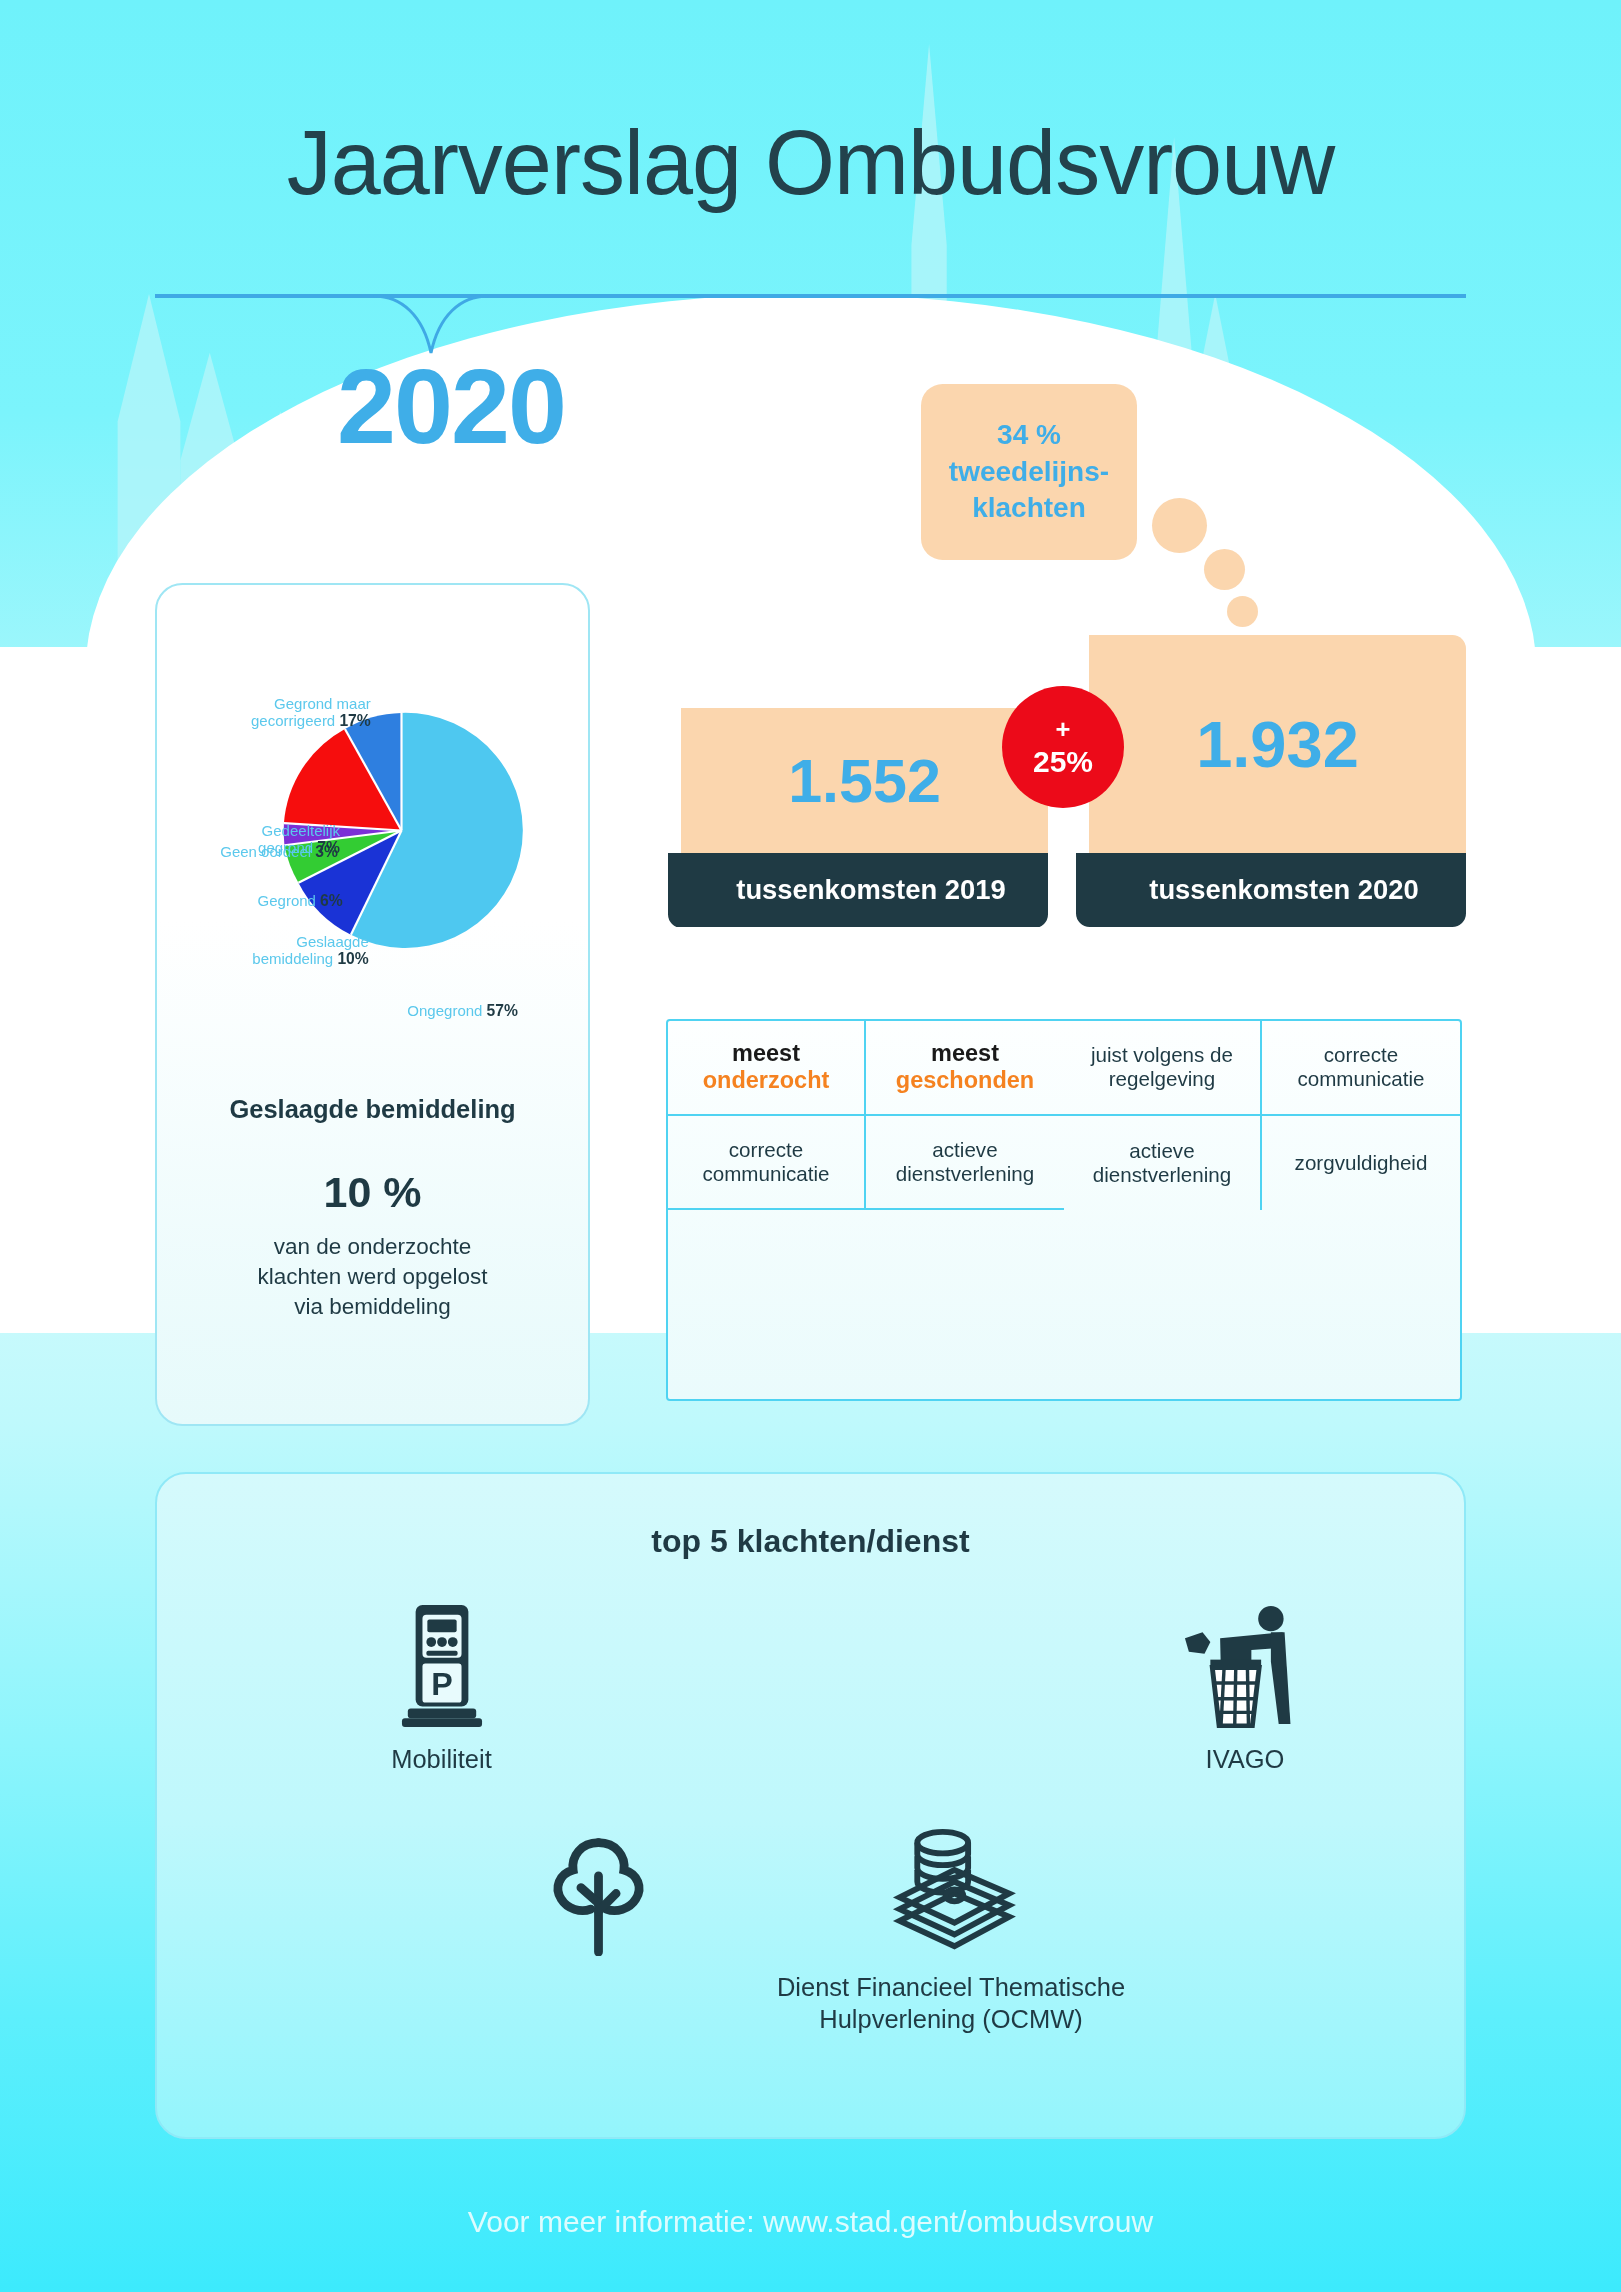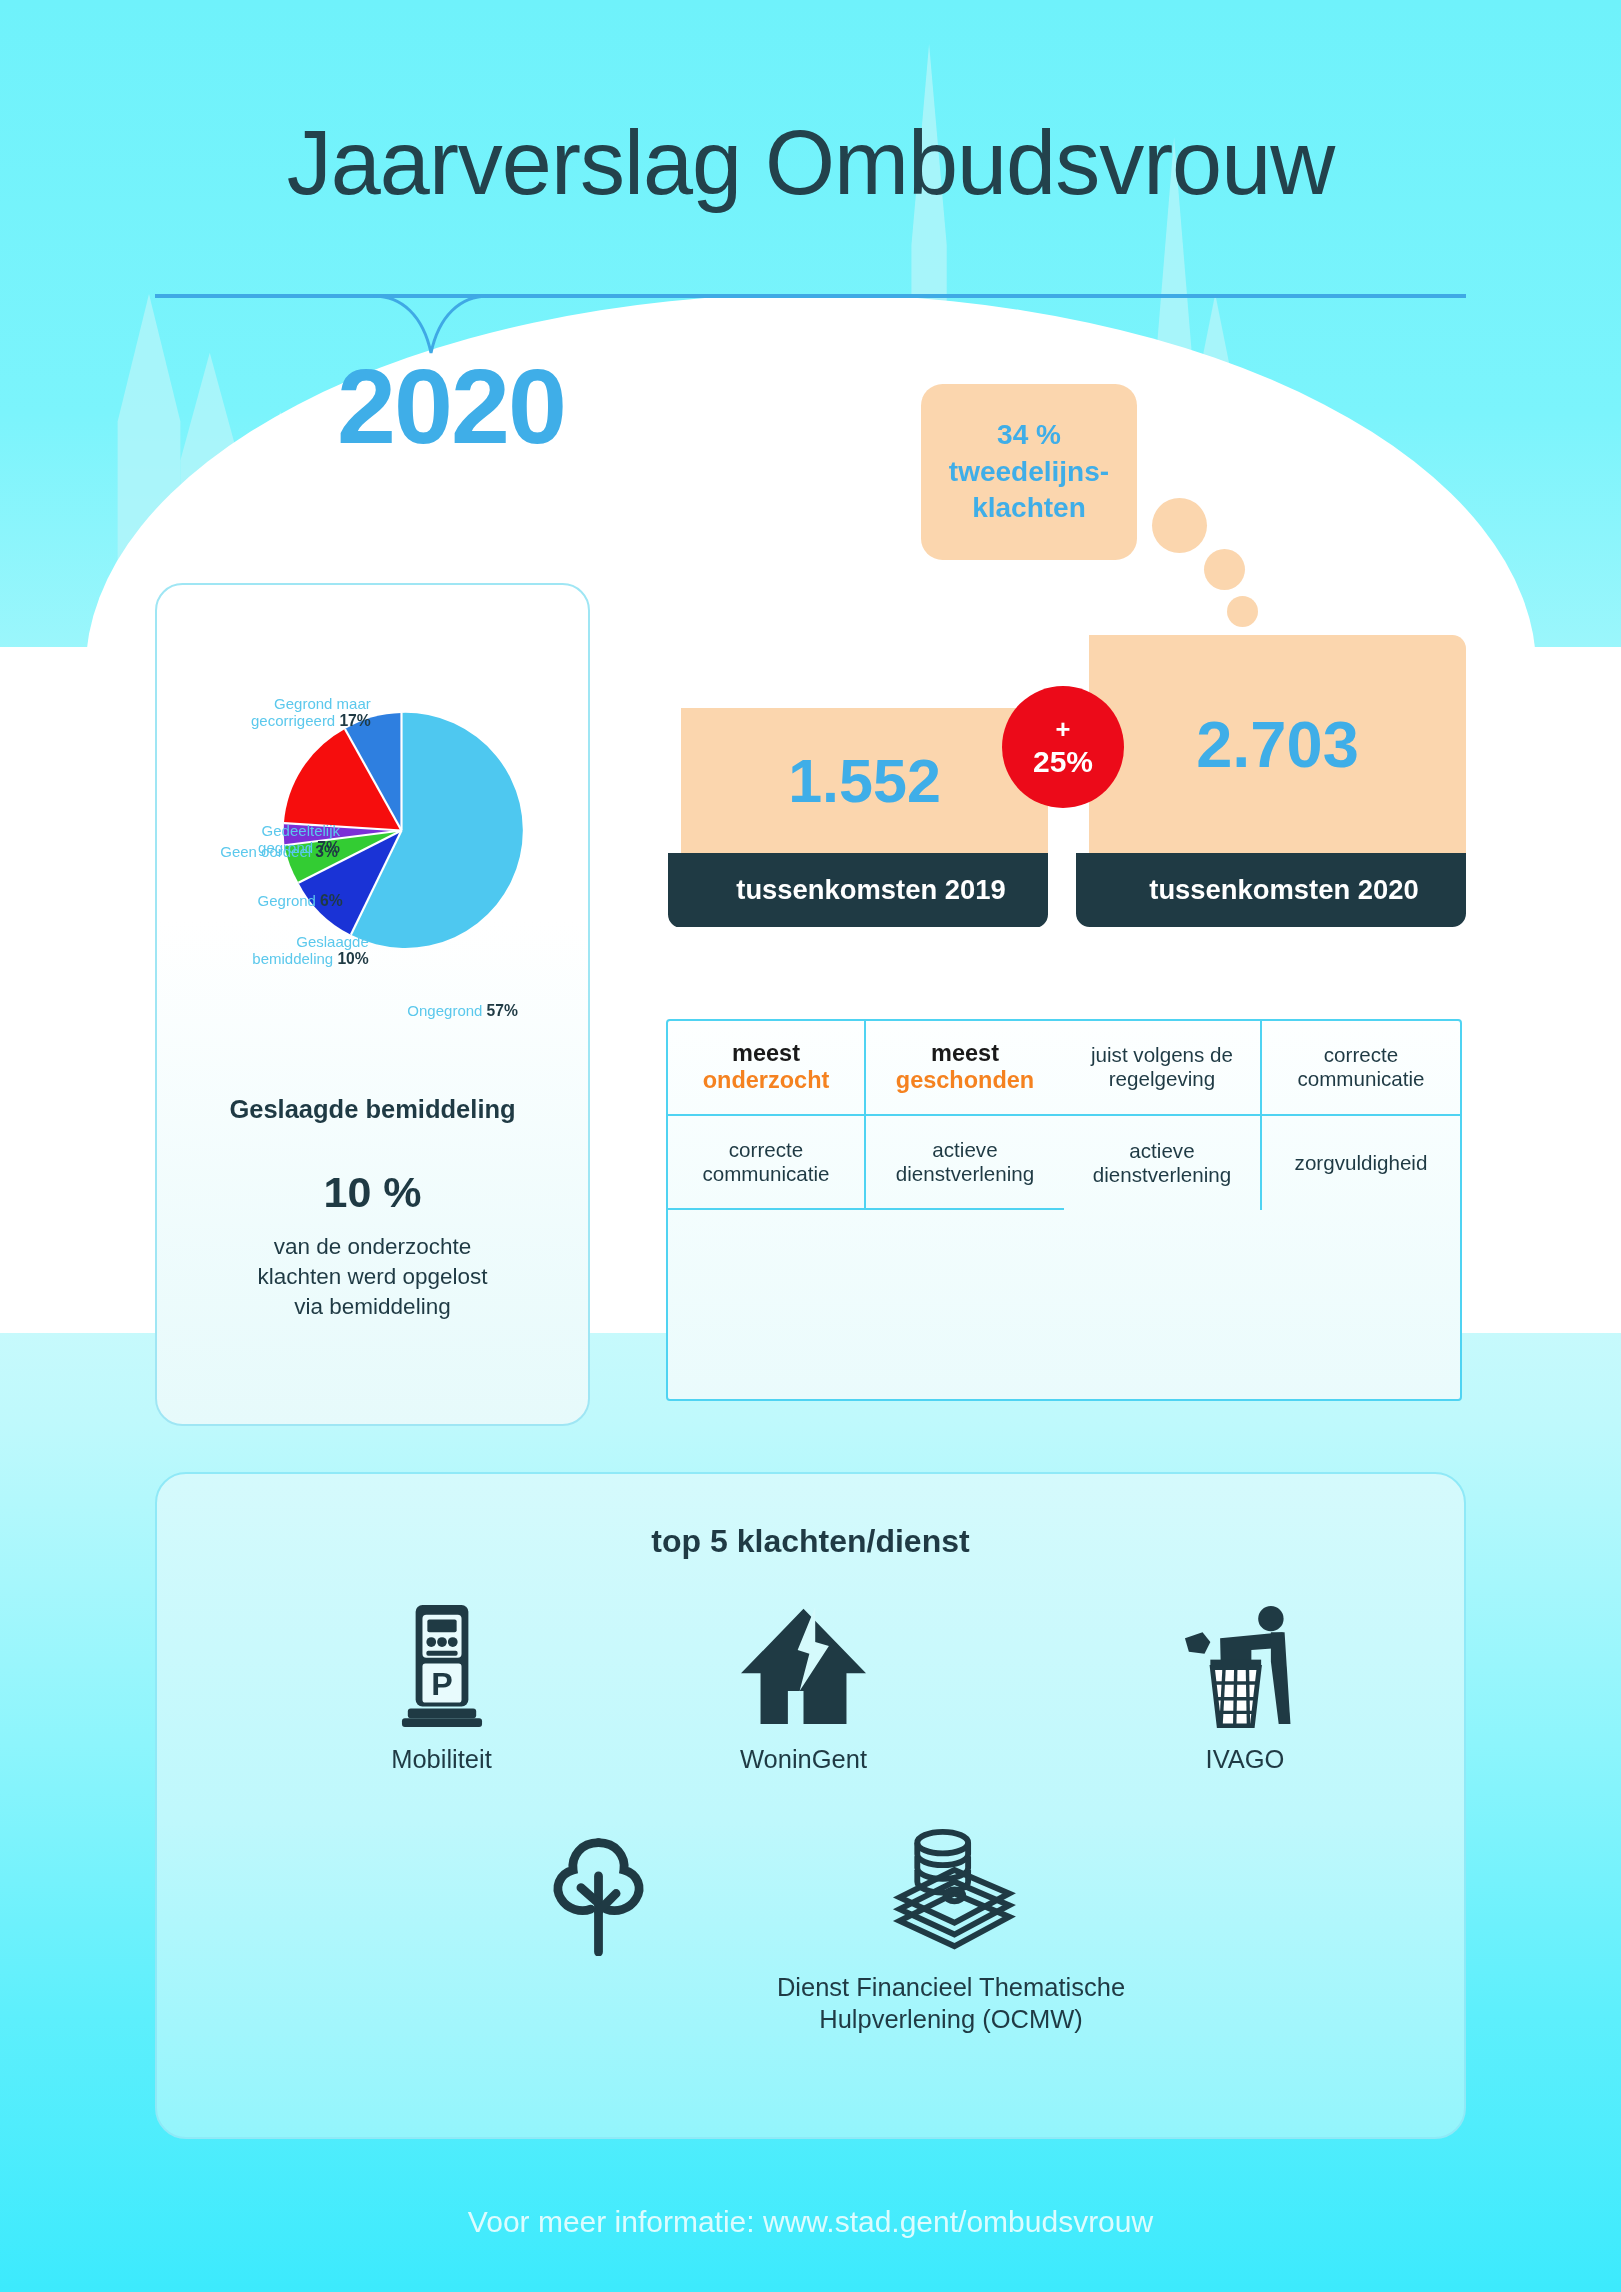--- a/index.html
+++ b/index.html
@@ -371,21 +371,21 @@
   <div class="bubble-dot" id="dot1"></div>
   <div class="bubble-dot" id="dot2"></div>
   <div class="bubble-dot" id="dot3"></div>
 
   <div class="statbox" id="stat-2019">
     <div class="top">1.552</div>
     <div class="bot">tussenkomsten 2019</div>
   </div>
 
   <div class="statbox" id="stat-2020">
-    <div class="top">2.703</div>
+    <div class="top">1.932</div>
     <div class="bot">tussenkomsten 2020</div>
   </div>
 
   <div id="delta-badge">
     <span class="plus">+</span>
     <span class="val">25%</span>
   </div>
 
   <div id="cmp-table">
     <div class="cell hdr">
@@ -420,29 +420,20 @@
           <rect x="29" y="49" width="32" height="5" rx="2"></rect>
           <rect x="25" y="62" width="40" height="40" rx="3" fill="#E8FBFD"></rect>
           <text x="45" y="94" font-size="33" font-weight="700" text-anchor="middle" fill="#1F3A44" font-family="Liberation Sans, sans-serif">P</text>
           <rect x="10" y="108" width="70" height="10" rx="3"></rect>
           <rect x="4" y="118" width="82" height="9" rx="3"></rect>
         </svg>
       </div>
       <div class="cap">Mobiliteit</div>
     </div>
 
-    <div class="svc" id="svc-1">
-      <div class="glyph">
-        <svg width="137" height="125" viewBox="0 0 140 128" fill="#1F3A44">
-          <path d="M70 6 L6 72 L26 72 L26 124 L54 124 L54 90 L70 90 L70 124 L114 124 L114 72 L134 72 Z"></path>
-          <path d="M82 4 L64 48 L76 52 L66 90 L96 44 L82 40 Z" fill="#D5FAFC"></path>
-        </svg>
-      </div>
-      <div class="cap">WoninGent</div>
-    </div>
 
     <div class="svc" id="svc-2">
       <div class="glyph">
         <svg width="137" height="125" viewBox="0 0 140 128" fill="#1F3A44">
           <circle cx="96" cy="16" r="13"></circle>
           <path d="M44 36 L108 30 L108 46 L76 48 L76 124 L64 124 L64 78 L58 124 L46 124 Z"></path>
           <path d="M96 30 L110 30 L116 124 L104 124 L96 60 Z"></path>
           <path d="M8 36 L26 30 L34 40 L28 52 L12 50 Z"></path>
           <rect x="34" y="58" width="52" height="8"></rect>
           <path d="M36 66 L84 66 L77 126 L43 126 Z" fill="#FFFFFF" stroke="#1F3A44" stroke-width="5"></path>

